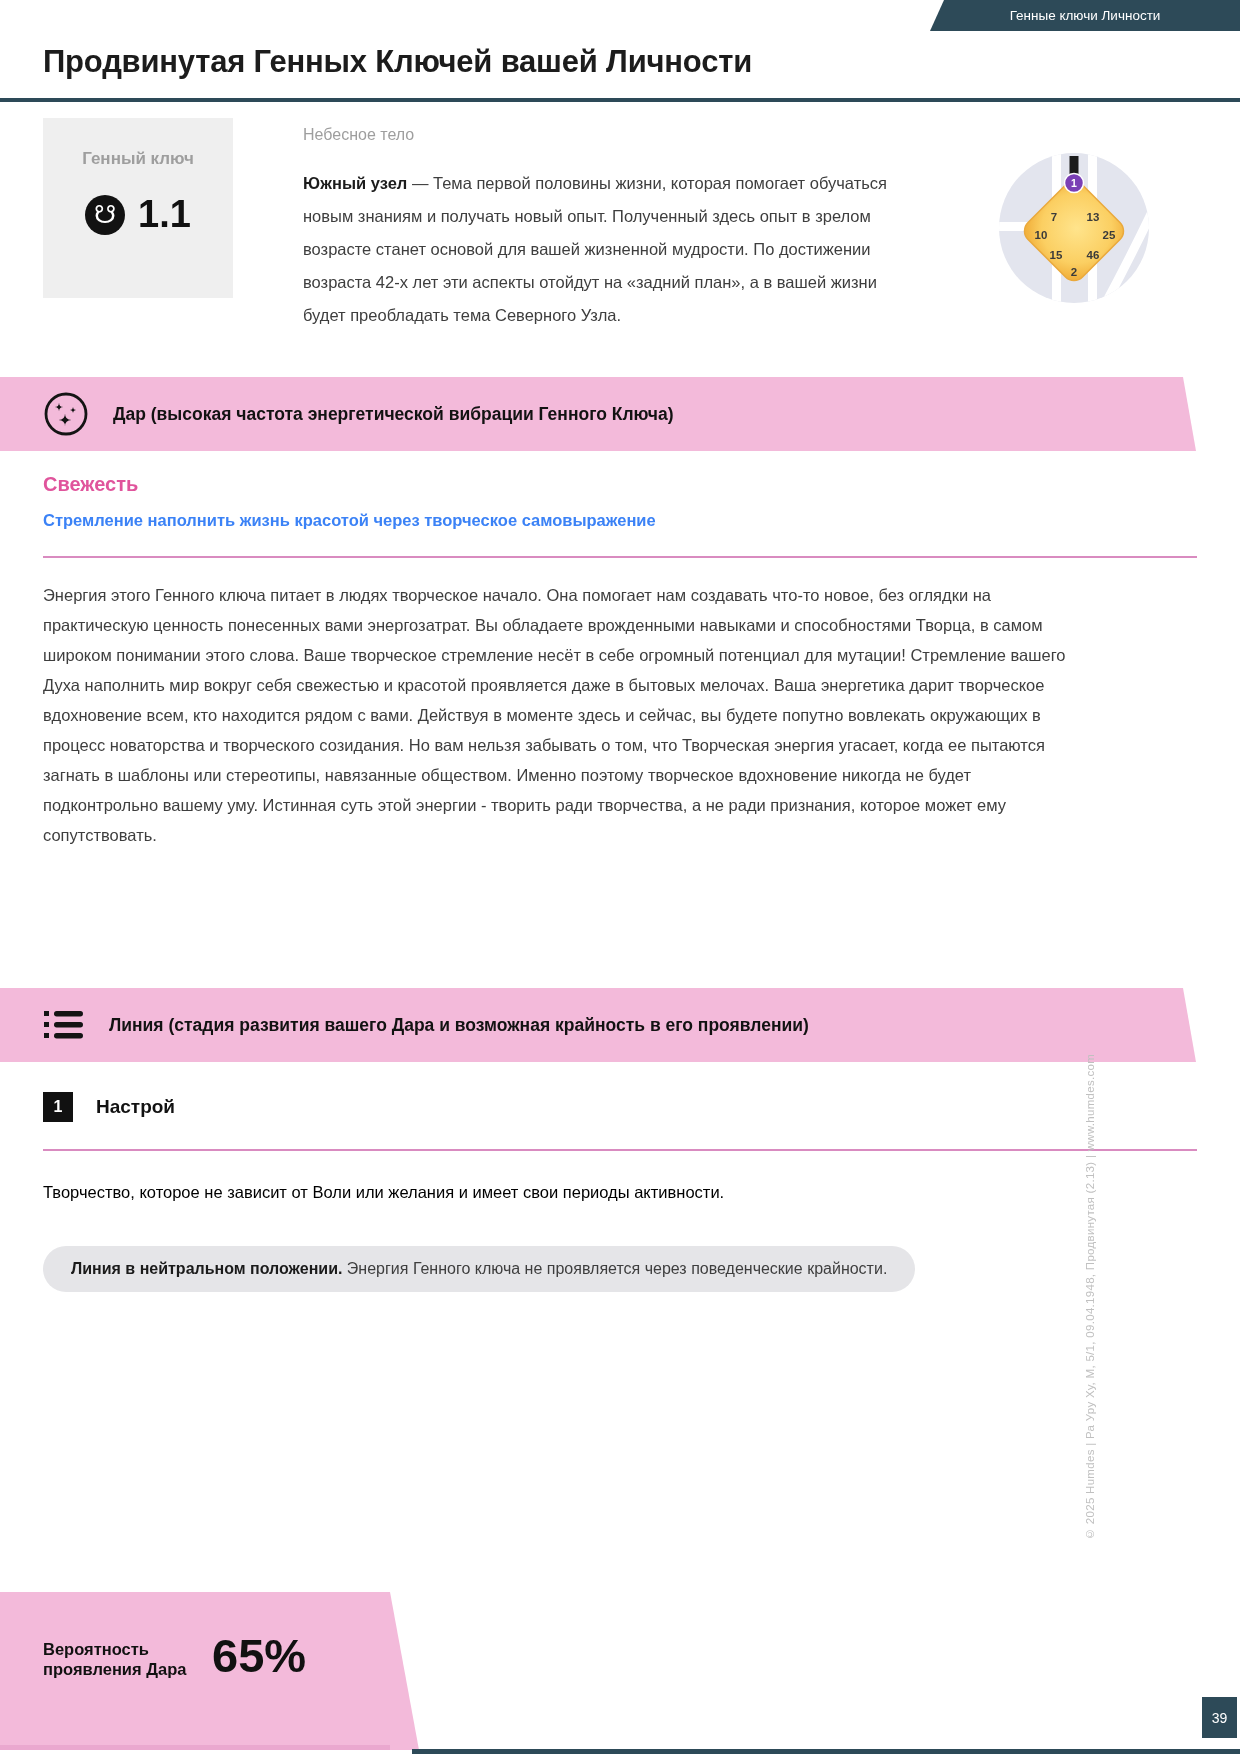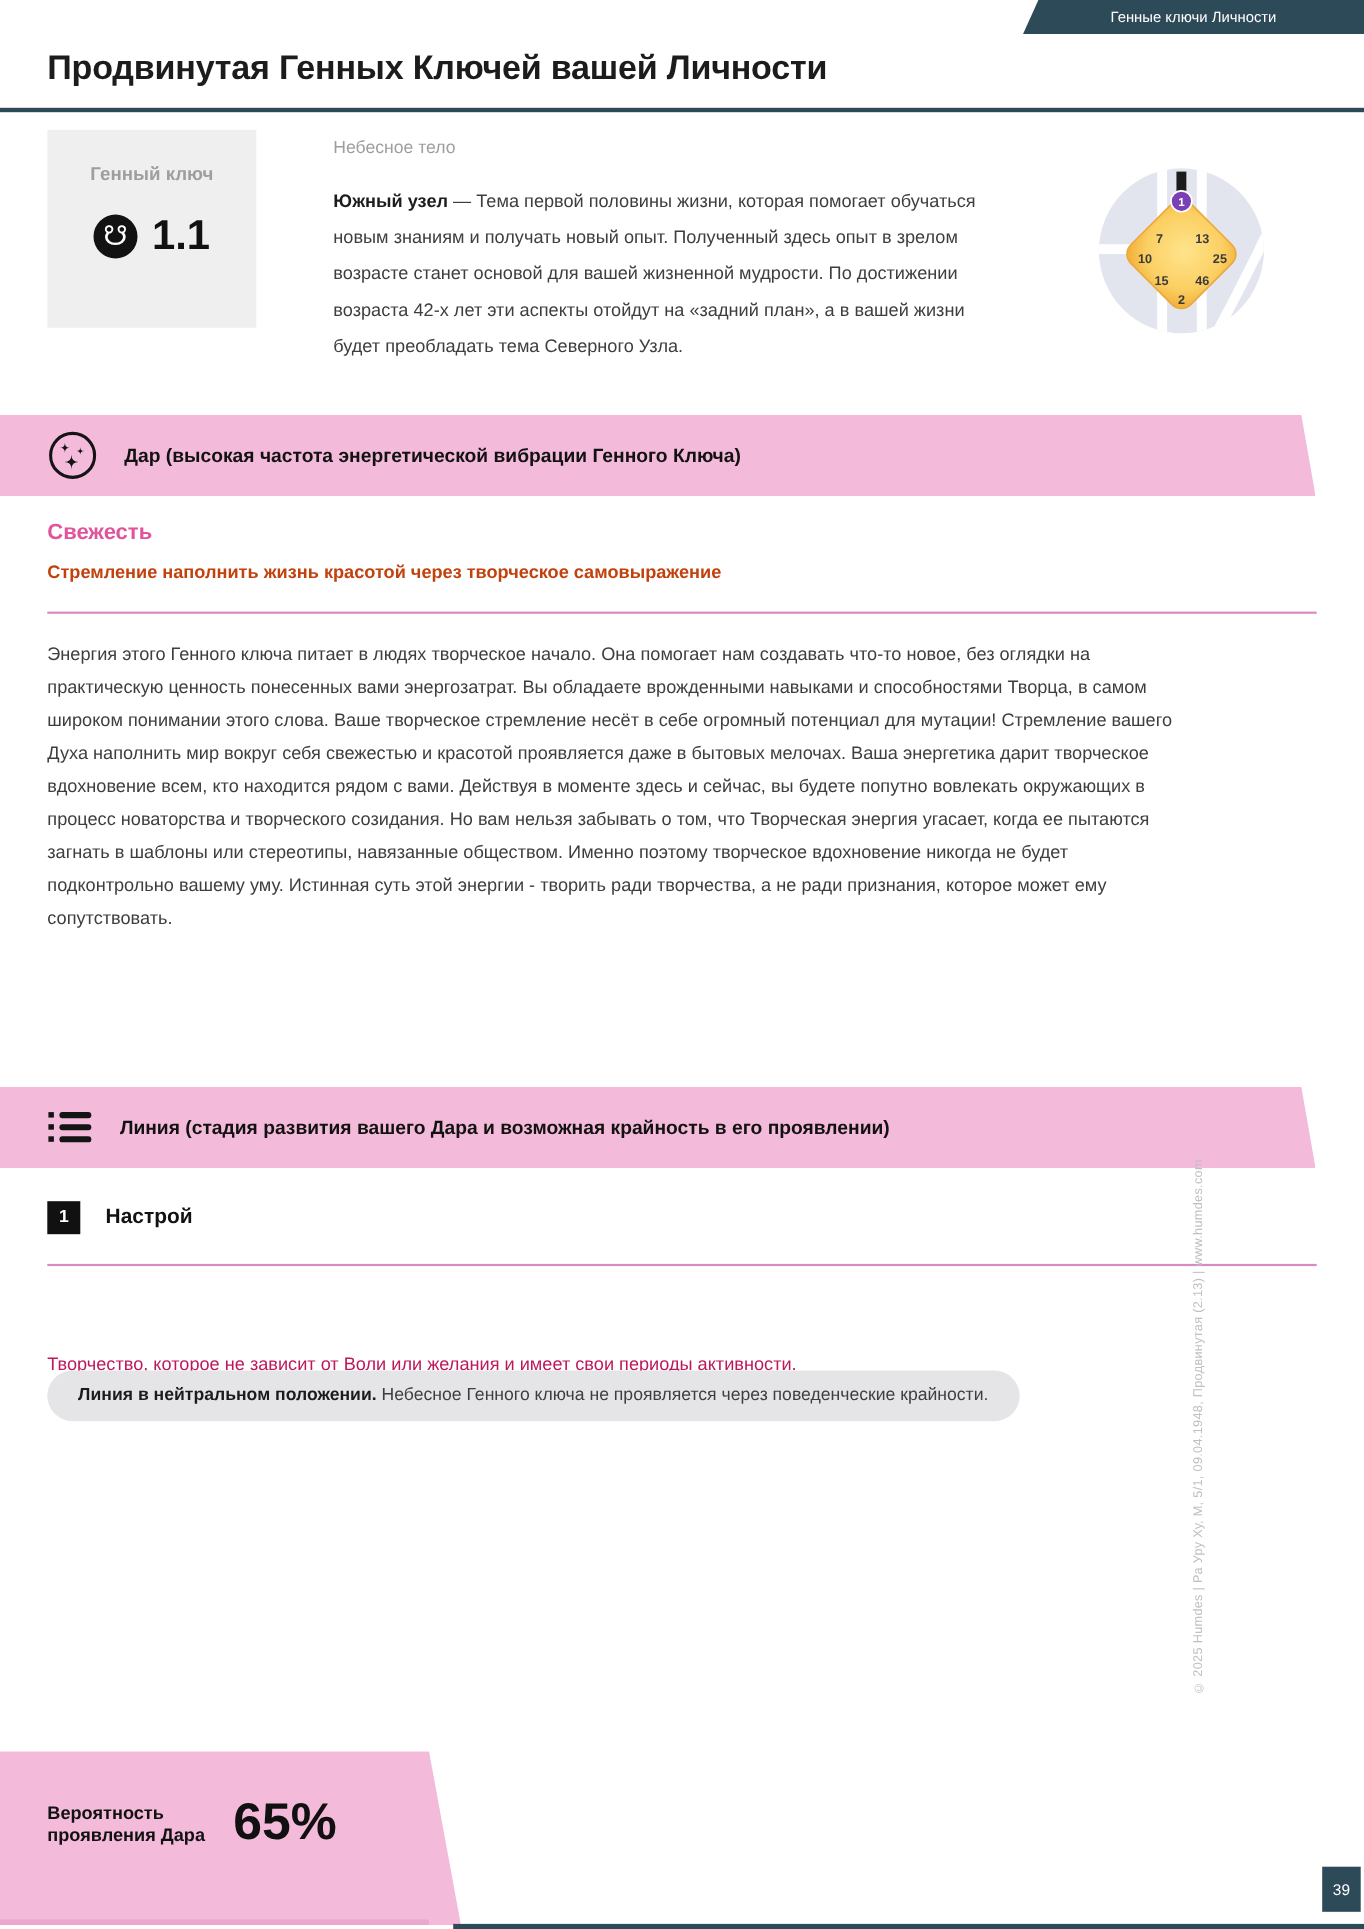--- a/index.html
+++ b/index.html
@@ -45,34 +45,34 @@
     position:absolute; left:0; width:1196px; height:74px; background:#f3bada;
     display:flex; align-items:center; padding-left:43px; gap:24px;
     clip-path:polygon(0 0, 1183px 0, 1196px 100%, 0 100%);
   }
   .banner-gift{ top:377px; }
   .banner-line{ top:988px; }
   .banner-title{ font-size:17.5px; font-weight:bold; color:#121212; }
   .banner-icon{ flex:0 0 auto; display:flex; }
 
   .gift-name{ position:absolute; left:43px; top:473px; font-size:20px; font-weight:bold; color:#e0549c; }
-  .gift-subtitle{ position:absolute; left:43px; top:511px; font-size:16.5px; font-weight:bold; color:#c2410c; }
+  .gift-subtitle{ position:absolute; left:43px; top:511px; font-size:16.5px; font-weight:bold; color:#3b82f6; }
   .divider{ position:absolute; left:43px; width:1154px; height:2px; background:#d98bc0; }
   .divider-gift{ top:556px; }
   .divider-line{ top:1149px; }
   .gift-body{ position:absolute; left:43px; top:580px; width:1030px; font-size:16.5px; line-height:30px; color:#3e3e3e; }
 
   
   .line-heading{ position:absolute; left:43px; top:1092px; display:flex; align-items:center; gap:23px; }
   .line-number{
     width:30px; height:30px; background:#111111; color:#ffffff;
     display:flex; align-items:center; justify-content:center; font-size:16px; font-weight:bold;
   }
   .line-name{ font-size:19px; font-weight:bold; color:#121212; }
-  .line-text{ position:absolute; left:43px; top:1183px; width:1030px; font-size:16.5px; color:#be185d;margin-top:48px; }
+  .line-text{ position:absolute; left:43px; top:1183px; width:1030px; font-size:16.5px; color:#000000; }
   .neutral-pill{
     position:absolute; left:43px; top:1246px; max-width:1000px;
     background:#e5e5e8; border-radius:24px; padding:14px 28px;
     font-size:16px; color:#3e3e3e; width:fit-content;
   }
   .neutral-pill strong{ color:#1b1b1b; }
 
   
   .side-note{
     position:absolute; left:1084px; top:980px; height:560px;
@@ -193,21 +193,21 @@
     <span class="banner-title">Линия (стадия развития вашего Дара и возможная крайность в его проявлении)</span>
   </div>
 
   <div class="line-heading">
     <span class="line-number">1</span>
     <span class="line-name">Настрой</span>
   </div>
   <div class="divider divider-line"></div>
   <p class="line-text">Творчество, которое не зависит от Воли или желания и имеет свои периоды активности.</p>
 
-  <div class="neutral-pill"><strong>Линия в нейтральном положении.</strong> <span>Небесное Генного ключа не проявляется через поведенческие крайности.</span></div>
+  <div class="neutral-pill"><strong>Линия в нейтральном положении.</strong> <span>Энергия Генного ключа не проявляется через поведенческие крайности.</span></div>
 
   <div class="side-note">© 2025 Humdes | Ра Уру Ху, М, 5/1, 09.04.1948, Продвинутая (2.13) | www.humdes.com</div>
 
   <div class="probability-box">
     <div class="prob-label">Вероятность проявления Дара</div>
     <div class="prob-value">65%</div>
   </div>
 
   <div class="page-number">39</div>
   <div class="footer-bar"></div>

